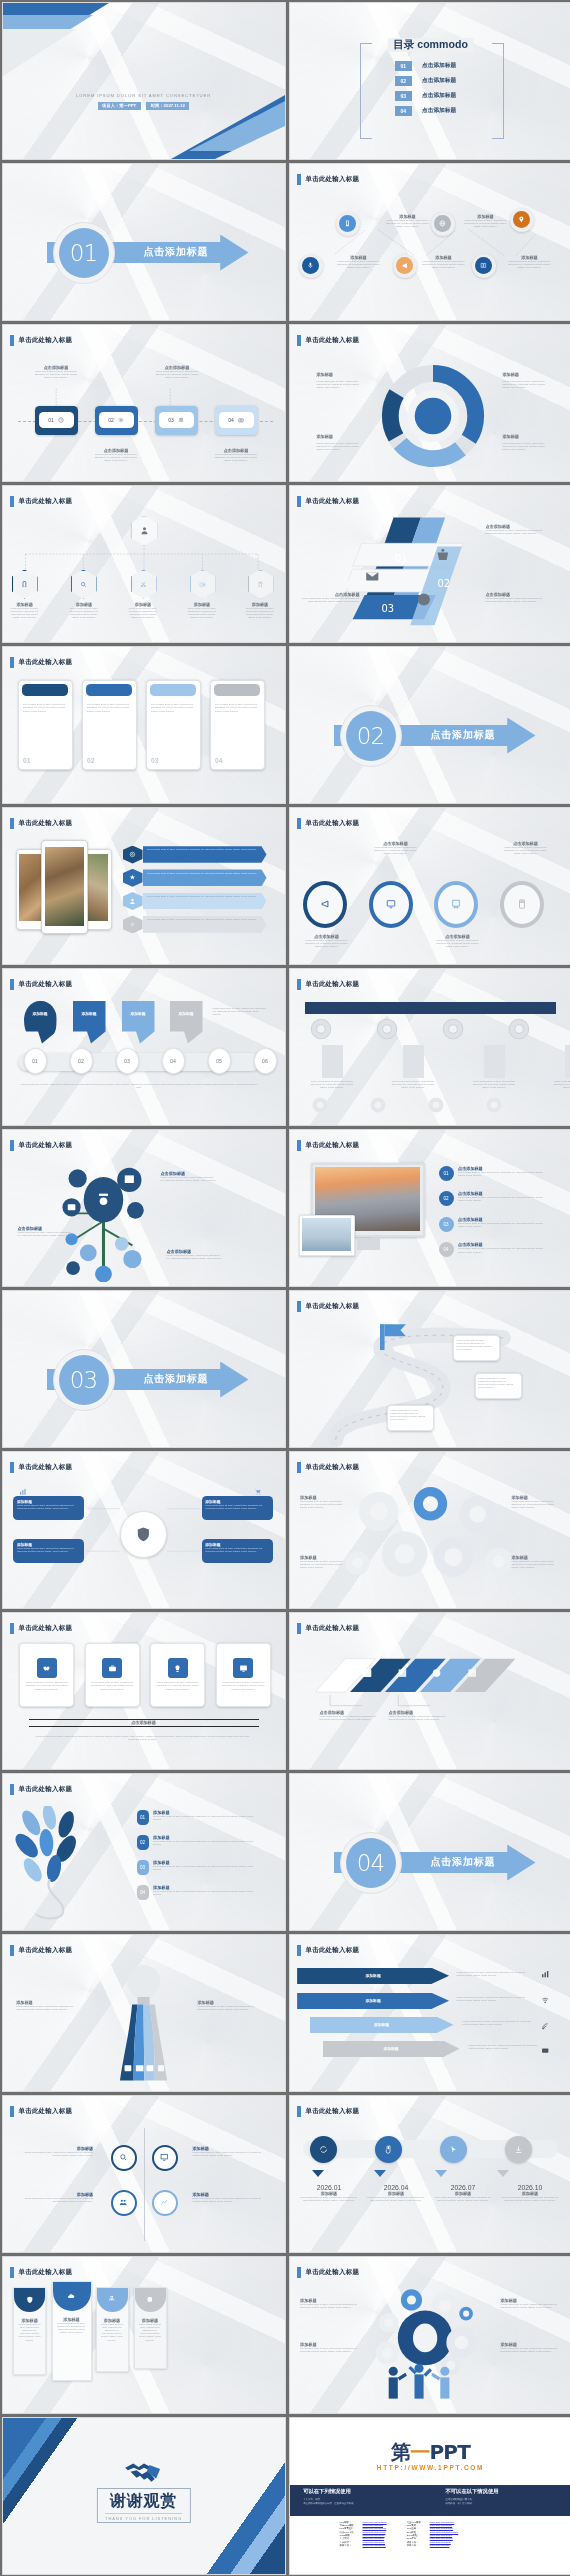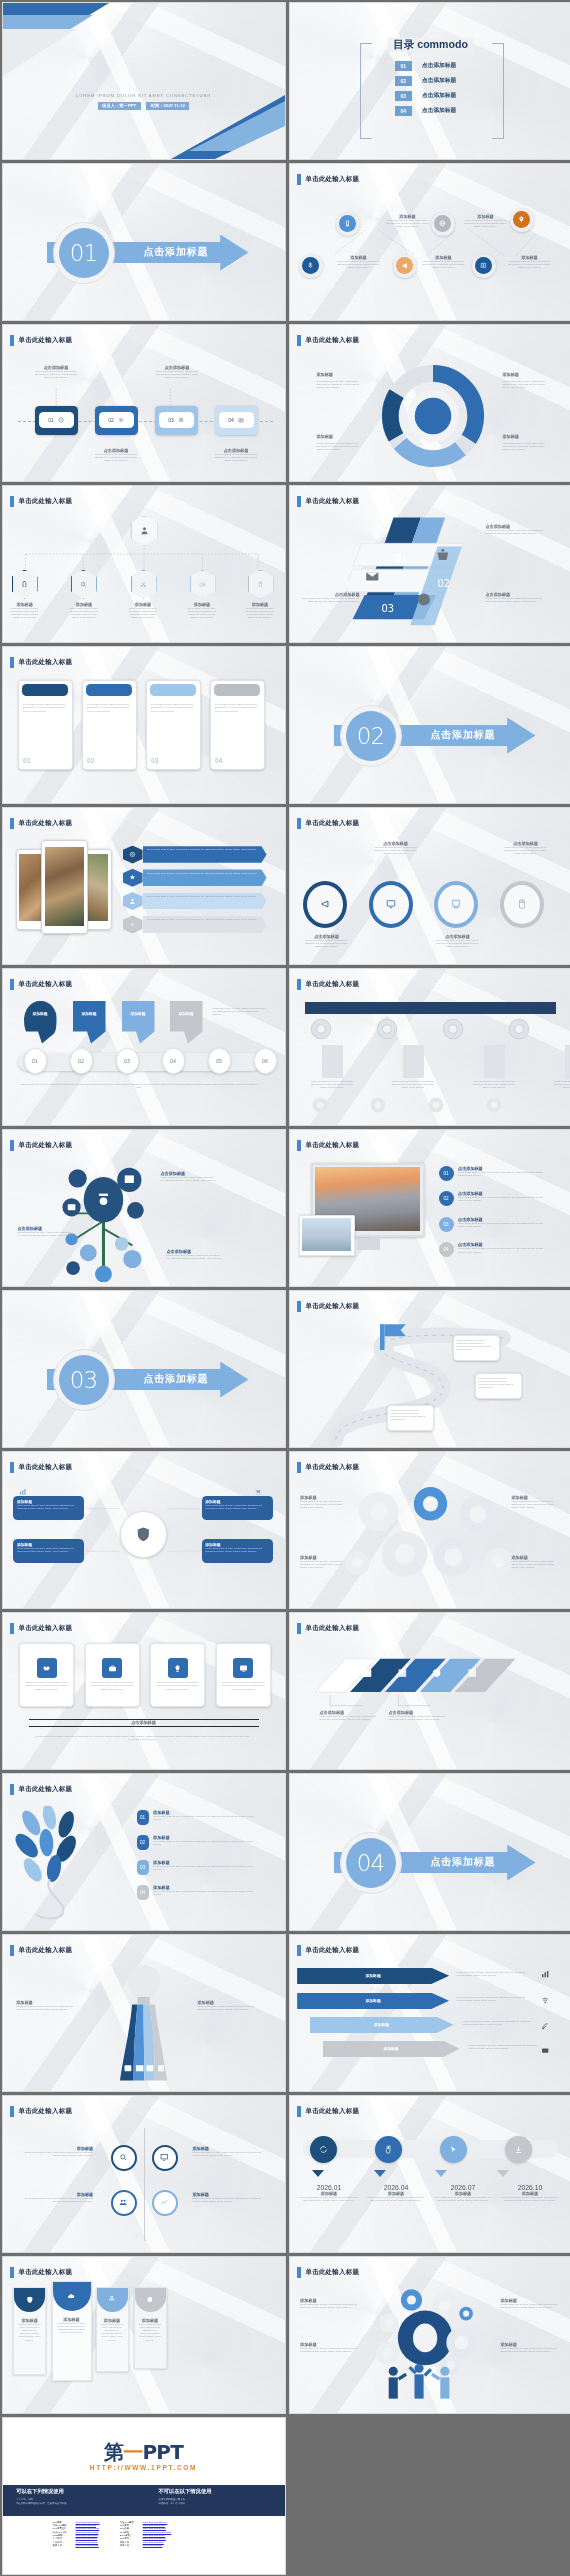--- a/index.html
+++ b/index.html
@@ -1450,20 +1450,37 @@
         <div class="cap">添加标题</div>
         <div class="lorem">Lorem ipsum dolor sit amet, consectetuer adipiscing elit. Maecenas porttitor congue massa. Fusce posuere.</div>
       </div>
       <div class="ab" style="left:211px;top:85px;width:61px;">
         <div class="cap">添加标题</div>
         <div class="lorem">Lorem ipsum dolor sit amet, consectetuer adipiscing elit. Maecenas porttitor congue massa. Fusce posuere.</div>
       </div>
     </div>
   </div>
 
+  <div class="slide">
+    <div class="ty-bg"></div>
+    <div class="ty-inner"></div>
+    <div class="sl-body">
+      <span class="ty-hands">
+        <svg width="43" height="30" viewBox="0 0 64 44" fill="#1f4f85">
+          <path d="M4 14l12-6 8 5 8-5 12 6-4 4-8-4-7 4-8-4-9 4z"></path>
+          <path d="M12 20l9 9 5-3 6 6 5-3 6 6 5-4-10-12-9 5-8-6z"></path>
+          <path d="M40 10l16 6-6 14-14-10z" fill="#2f6db0"></path>
+        </svg>
+      </span>
+      <div class="ty-box">
+        <div class="cn">谢谢观赏</div>
+        <div class="en">THANK YOU FOR LISTENING</div>
+      </div>
+    </div>
+  </div>
 
   <div class="slide" style="background:#fff;">
     <div class="sl-body">
       <div class="ft-logo">
         <div class="l1">
           <span>第</span><span class="dash">一</span><span>PPT</span>
         </div>
         <div class="l2">HTTP://WWW.1PPT.COM</div>
       </div>
       <div class="ft-band">

